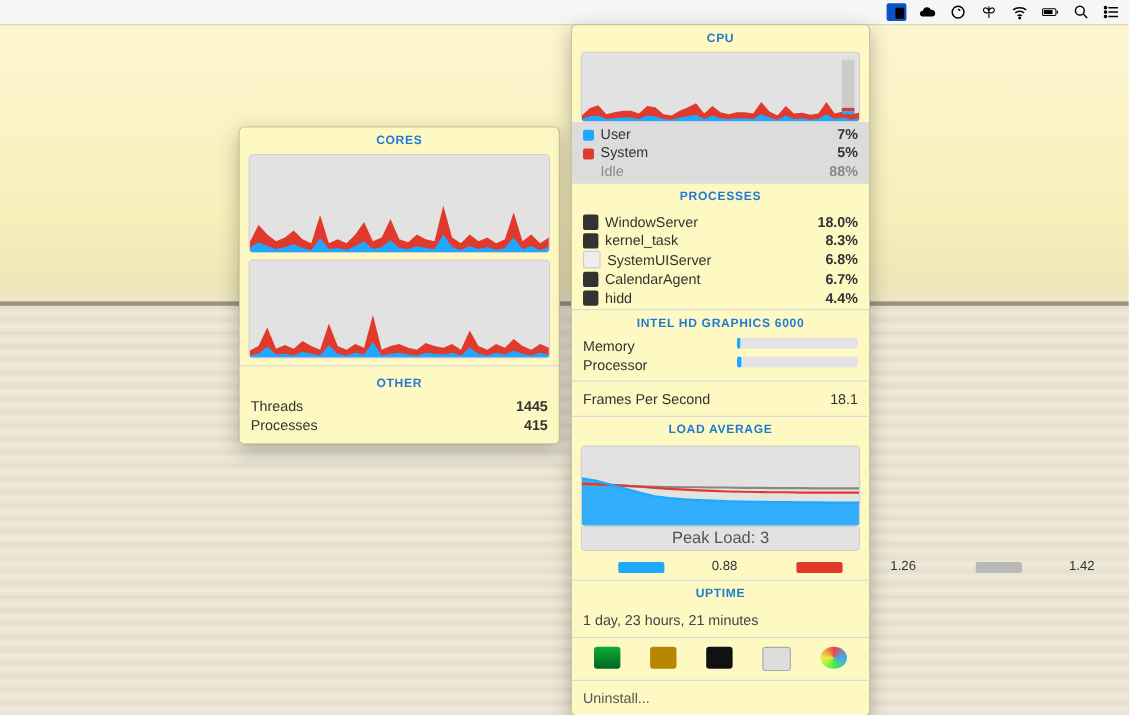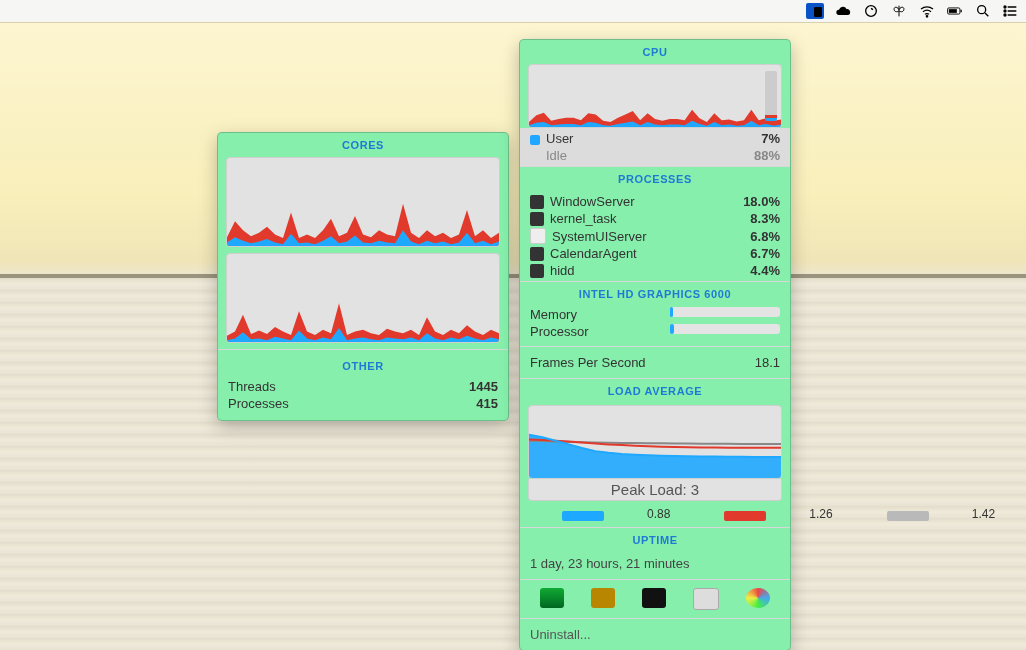--- a/index.html
+++ b/index.html
@@ -9,21 +9,21 @@
   .horizon{position:absolute;left:0;right:0;top:274px;height:4px;background:#9a947f;}
 
   
   .menubar{position:absolute;top:0;left:0;right:0;height:22px;background:rgba(245,245,247,0.95);box-shadow:0 1px 0 rgba(0,0,0,0.15);display:flex;justify-content:flex-end;align-items:center;padding-right:6px;gap:10px;}
   .menubar .mb{width:18px;height:18px;display:flex;align-items:center;justify-content:center;color:#111;}
   .menubar .cpu-chip{width:22px;height:16px;background:#0a52c7;border-radius:2px;position:relative;}
   .menubar .cpu-chip::after{content:"";position:absolute;right:2px;bottom:2px;width:8px;height:10px;background:#000;border-radius:1px;}
   .menubar svg{width:16px;height:16px;}
 
   
-  .panel{position:absolute;background:#86efac;border:1px solid rgba(0,0,0,0.2);border-radius:5px;box-shadow:0 6px 18px rgba(0,0,0,0.25);margin-top:17px;}
+  .panel{position:absolute;background:#fef9c3;border:1px solid rgba(0,0,0,0.2);border-radius:5px;box-shadow:0 6px 18px rgba(0,0,0,0.25);}
   .section-head{color:#1f7ad6;font-weight:600;font-size:11px;letter-spacing:0.6px;text-align:center;padding:6px 0;}
   .hr{height:1px;background:#d8d8d8;}
 
   .chartbox{background:#e2e2e2;border:1px solid #cfcfcf;border-radius:4px;margin:0 8px;position:relative;overflow:hidden;}
   .chartbox svg{position:absolute;inset:0;width:100%;height:100%;}
 
   .row{display:flex;justify-content:space-between;align-items:center;padding:1px 10px;font-size:13px;}
   .swatch{width:10px;height:10px;border-radius:2px;display:inline-block;margin-right:6px;vertical-align:middle;}
   .blue{background:#1fa8ff;}
   .red{background:#e13a2d;}
@@ -33,21 +33,21 @@
   
   #cores{left:217px;top:115px;width:290px;}
   #cores .chartbox{height:88px;margin-bottom:6px;}
   #cores .other{padding:4px 0 8px 0;}
 
   
   #main{left:519px;top:22px;width:270px;}
   #main .cpu-chart{height:62px;}
   #main .legend{background:#dcdcdc;padding:2px 0;}
   #main .proclist{padding:2px 0;}
-  #main .proc-row{display:flex;align-items:center;justify-content:space-between;padding:1px 10px;}
+  #main .proc-row{display:flex;align-items:flex-start;justify-content:space-between;padding:1px 10px;}
   #main .proc-row .pl{display:flex;align-items:center;gap:6px;}
   .appicon{width:14px;height:14px;background:#333;border-radius:2px;display:inline-block;}
   .appicon.light{background:#eee;border:1px solid #ccc;}
   .barrow{display:flex;align-items:flex-start;justify-content:space-between;padding:1px 10px;}
   .bar{flex:0 0 110px;height:10px;background:#e4e4e4;border-radius:3px;margin-left:10px;position:relative;}
   .bar .fill{position:absolute;left:0;top:0;bottom:0;background:#1fa8ff;border-radius:3px;}
   .load-chart{height:72px;margin:2px 8px 0 8px;}
   .peak{background:#e2e2e2;border:1px solid #cfcfcf;border-top:0;border-radius:0 0 4px 4px;margin:0 8px;text-align:center;font-size:15px;padding:2px 0;color:#555;}
   .loadrow{display:flex;gap:22px;padding:6px 10px;font-size:12px;}
   .loadrow span{display:flex;align-items:flex-end;gap:5px;padding-left:32px;}
@@ -155,20 +155,24 @@
       <div style="background: rgb(31, 168, 255); height: 7%;"></div>
       <div style="background: rgb(225, 58, 45); height: 5%;"></div>
       <div style="background: rgb(204, 204, 204); height: 88%;"></div>
     </div>
   </div>
   <div class="legend">
     <div class="row">
       <span><span class="swatch blue"></span><span>User</span></span>
       <b>7%</b>
     </div>
+    <div class="row">
+      <span><span class="swatch red"></span><span>System</span></span>
+      <b>5%</b>
+    </div>
     <div class="row muted">
       <span><span class="swatch" style="background:transparent"></span><span>Idle</span></span>
       <b>88%</b>
     </div>
   </div>
 
   <div class="hr"></div>
   <div class="section-head">PROCESSES</div>
   <div class="proclist" id="proclist">
       <div class="proc-row">

